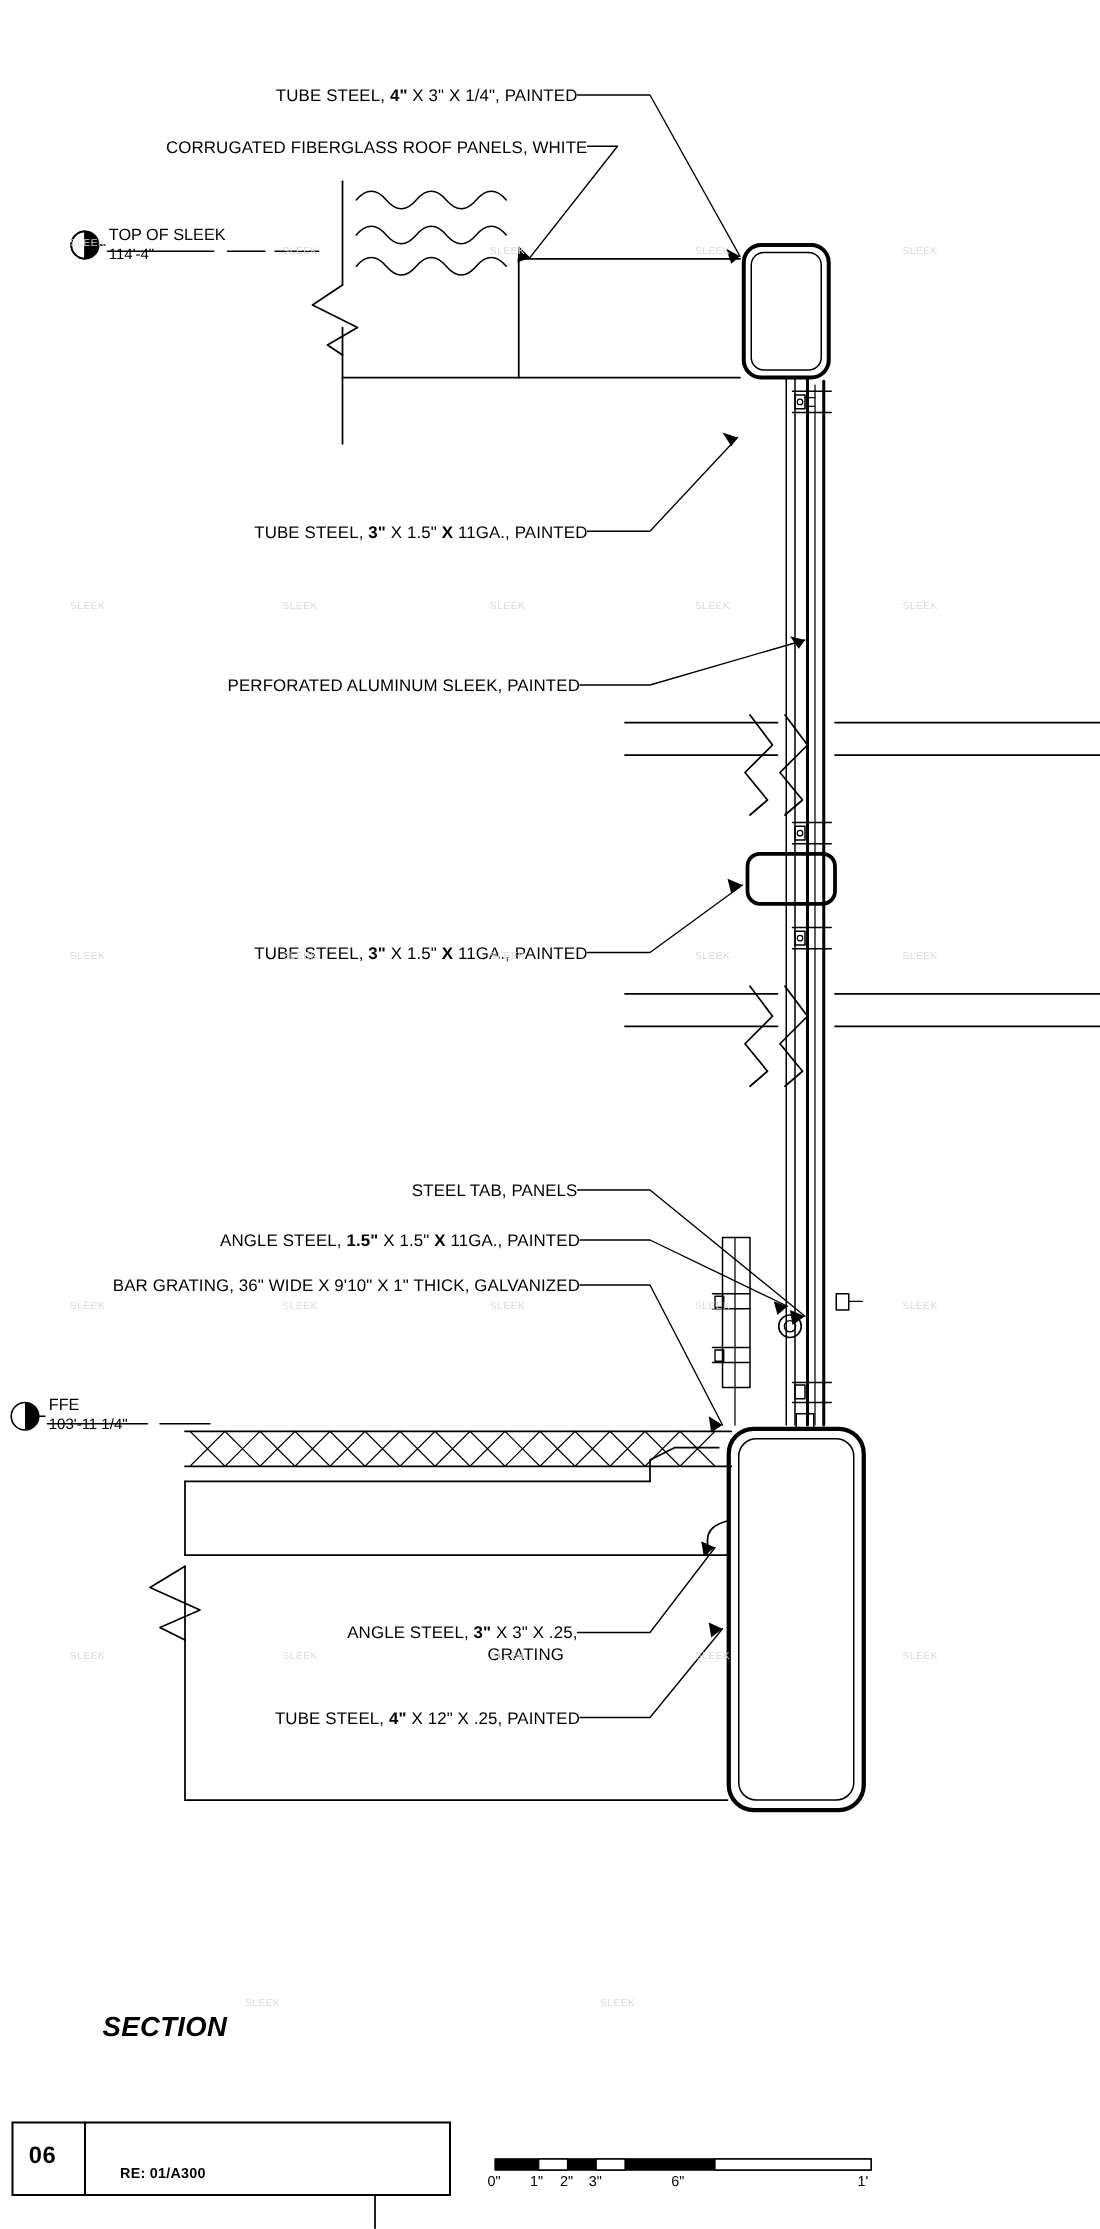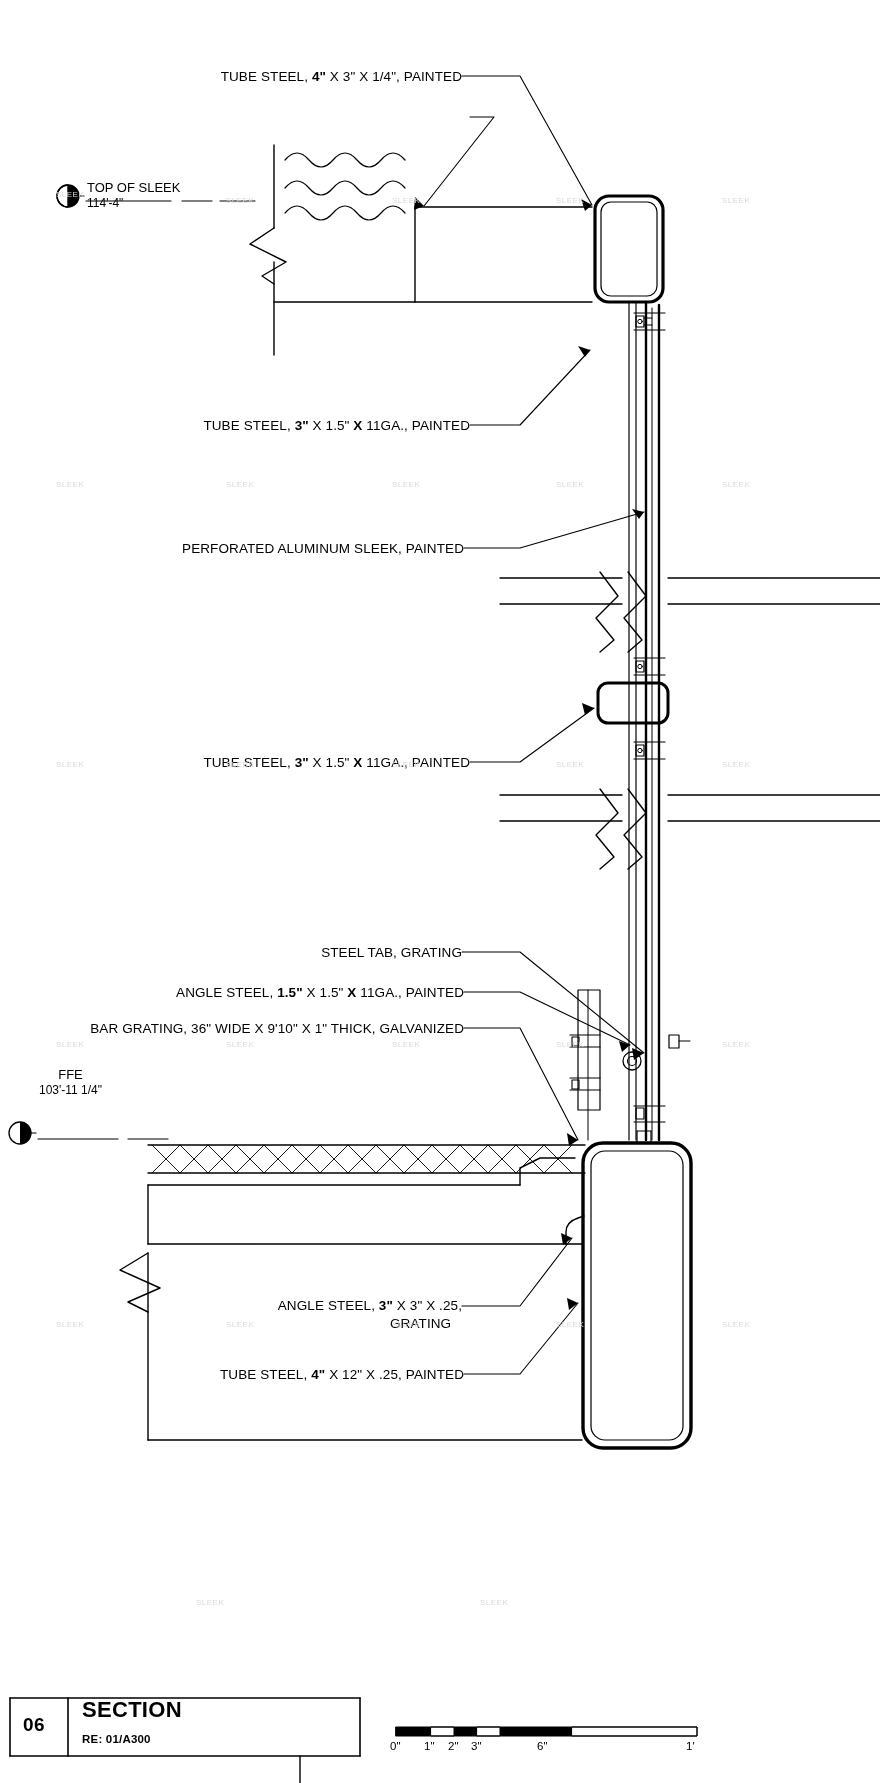--- a/index.html
+++ b/index.html
@@ -264,44 +264,47 @@
       </g>
       <path d="M396 1727 L697 1727 L697 1736 L396 1736 Z" stroke="#000" stroke-width="1"></path>
     </g>
   </svg>
 
   <div class="elev-lbl" style="left:87px; top:180px;">
     <div>TOP OF SLEEK</div>
     <div class="v">114'-4"</div>
   </div>
 
-  <div class="elev-lbl" style="left:39px; top:1067px;text-align:center;">
+  <div class="elev-lbl" style="left:39px; top:1116px;">
     <div>FFE</div>
     <div class="v">103'-11 1/4"</div>
   </div>
 
   <div class="lbl right" style="left:140px; top:69px; width:322px;">
     <span>TUBE STEEL, </span><b>4"</b><span> X 3" X 1/4", PAINTED</span>
   </div>
 
+  <div class="lbl right" style="left:60px; top:110px; width:410px;">
+    <span>CORRUGATED FIBERGLASS ROOF PANELS, WHITE</span>
+  </div>
 
   <div class="lbl right" style="left:140px; top:418px; width:330px;">
     <span>TUBE STEEL, </span><b>3"</b><span> X 1.5" </span><b>X</b><span> 11GA., PAINTED</span>
   </div>
 
   <div class="lbl right" style="left:110px; top:541px; width:354px;">
     <span>PERFORATED ALUMINUM SLEEK, PAINTED</span>
   </div>
 
   <div class="lbl right" style="left:140px; top:755px; width:330px;">
     <span>TUBE STEEL, </span><b>3"</b><span> X 1.5" </span><b>X</b><span> 11GA., PAINTED</span>
   </div>
 
   <div class="lbl right" style="left:200px; top:945px; width:262px;">
-    <span>STEEL TAB, GRATING</span>
+    <span>STEEL TAB, PANELS</span>
   </div>
 
   <div class="lbl right" style="left:120px; top:985px; width:344px;">
     <span>ANGLE STEEL, </span><b>1.5"</b><span> X 1.5" </span><b>X</b><span> 11GA., PAINTED</span>
   </div>
 
   <div class="lbl right" style="left:40px; top:1021px; width:424px;">
     <span>BAR GRATING, 36" WIDE X  9'10" X 1" THICK, GALVANIZED</span>
   </div>
 
@@ -310,22 +313,22 @@
   </div>
   <div class="lbl" style="left:390px; top:1316px;">
     <span>GRATING</span>
   </div>
 
   <div class="lbl right" style="left:140px; top:1367px; width:324px;">
     <span>TUBE STEEL, </span><b>4"</b><span> X 12" X .25, PAINTED</span>
   </div>
 
   <div class="title-num" style="left:23px; top:1714px;">06</div>
-  <div class="title-main" style="left:82px; top:1697px;">SECTION</div>
-  <div class="title-sub" style="left:82px; top:1733px;">RE: 01/A300</div>
+  <div class="title-main" style="left:82px; top:1609px;font-style:italic;">SECTION</div>
+  <div class="title-sub" style="left:96px; top:1733px;">RE: 01/A300</div>
 
   <div class="tick-lbl" style="left:390px; top:1740px;">0"</div>
   <div class="tick-lbl" style="left:424px; top:1740px;">1"</div>
   <div class="tick-lbl" style="left:448px; top:1740px;">2"</div>
   <div class="tick-lbl" style="left:471px; top:1740px;">3"</div>
   <div class="tick-lbl" style="left:537px; top:1740px;">6"</div>
   <div class="tick-lbl" style="left:686px; top:1740px;">1'</div>
 
   <div class="wm" style="left:56px; top:190px;">SLEEK</div>
   <div class="wm" style="left:226px; top:196px;">SLEEK</div>

